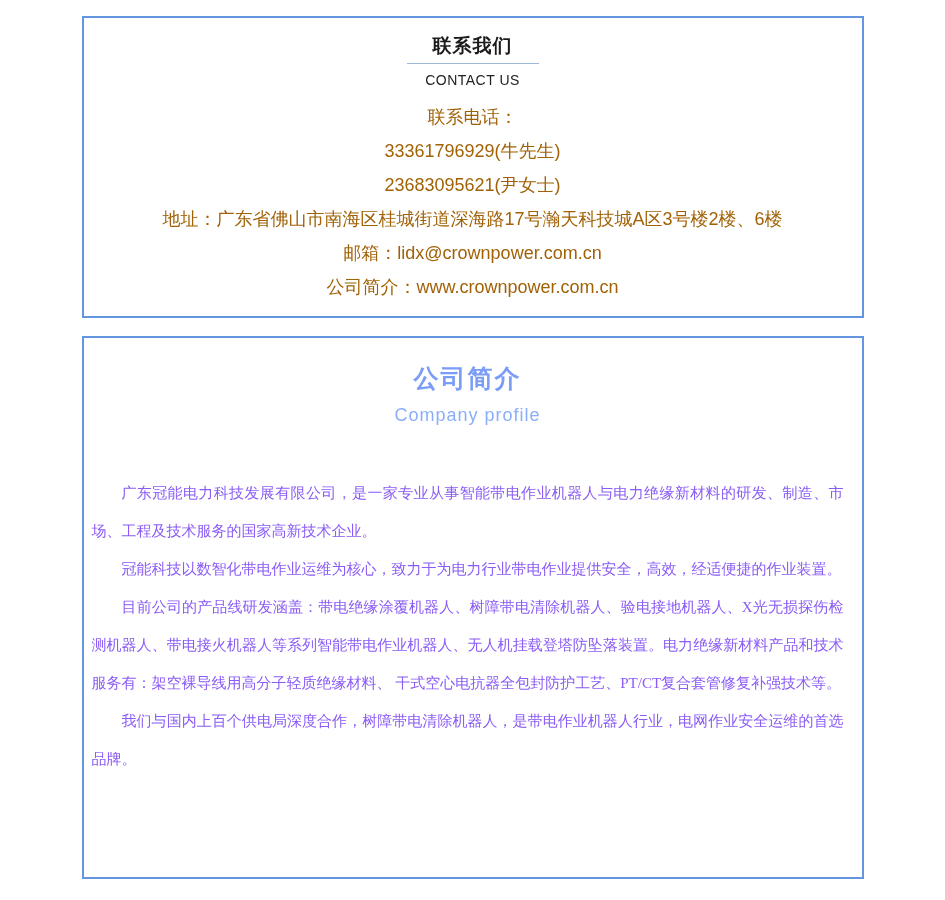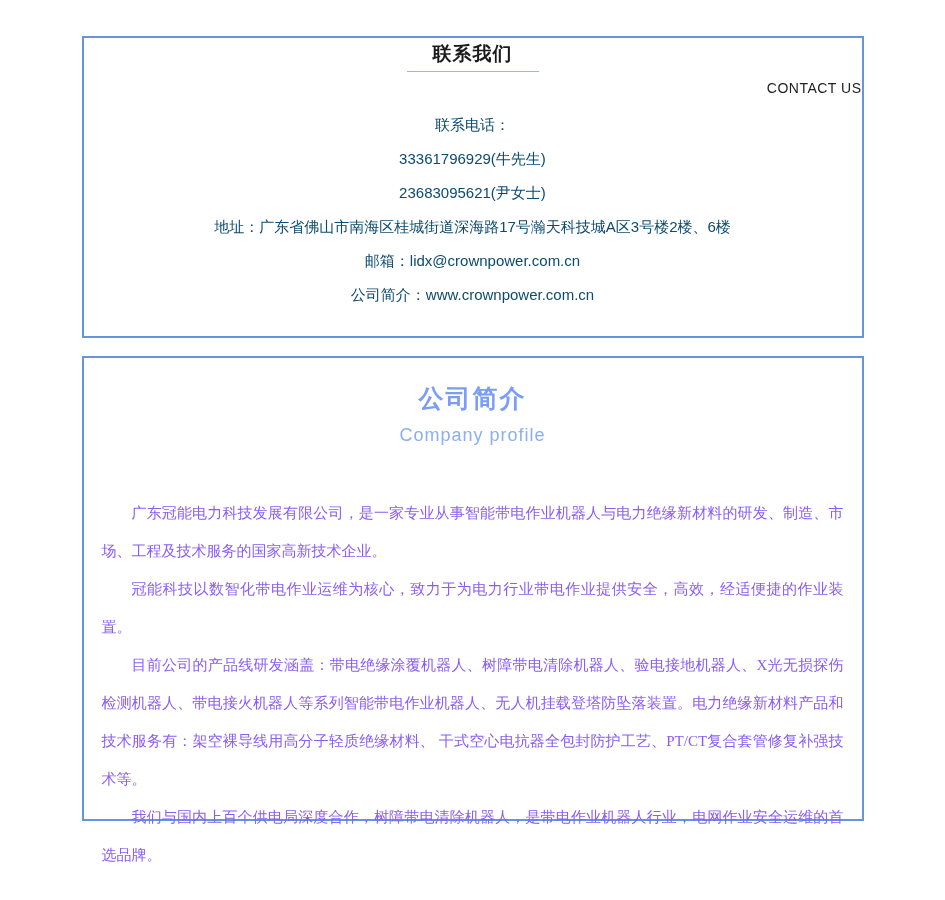--- a/index.html
+++ b/index.html
@@ -14,58 +14,57 @@
     background: #ffffff;
     overflow: hidden;
   }
   .box {
     width: 782px;
     margin: 0 auto;
     border: 2px solid #6495E0;
     background: #ffffff;
   }
   .contact-box {
-    margin-top: 36px;
+    margin-top: 16px;
     height: 302px;
     text-align: center;
-    padding-top: 4px;
+    padding-top: 16px;
   }
   .contact-title {
     font-size: 19px;
     font-weight: bold;
     color: #1a1a1a;
     line-height: 23px;
     letter-spacing: 1px;
   }
   .title-underline {
     width: 132px;
     height: 0;
     border-bottom: 1px solid #9DB8D9;
     margin: 6px auto 0 auto;
   }
   .contact-subtitle {
     margin-top: 7px;
     font-size: 14px;
     color: #222222;
     line-height: 18px;
     letter-spacing: 0.5px;
-    text-align: right;
   }
   .contact-rows {
     margin-top: 11px;
   }
   .contact-row {
-    font-size: 15px;
-    color: #0c4a6e;
+    font-size: 18px;
+    color: #a16207;
     line-height: 34px;
   }
   .profile-box {
     margin-top: 18px;
-    height: 465px;
-    padding: 26px 18px 26px 18px;
+    height: 543px;
+    padding: 26px 18px 26px 8px;
   }
   .profile-title {
     text-align: center;
     font-size: 25px;
     font-weight: bold;
     color: #7B9DF8;
     line-height: 28px;
     letter-spacing: 2px;
   }
   .profile-subtitle {

